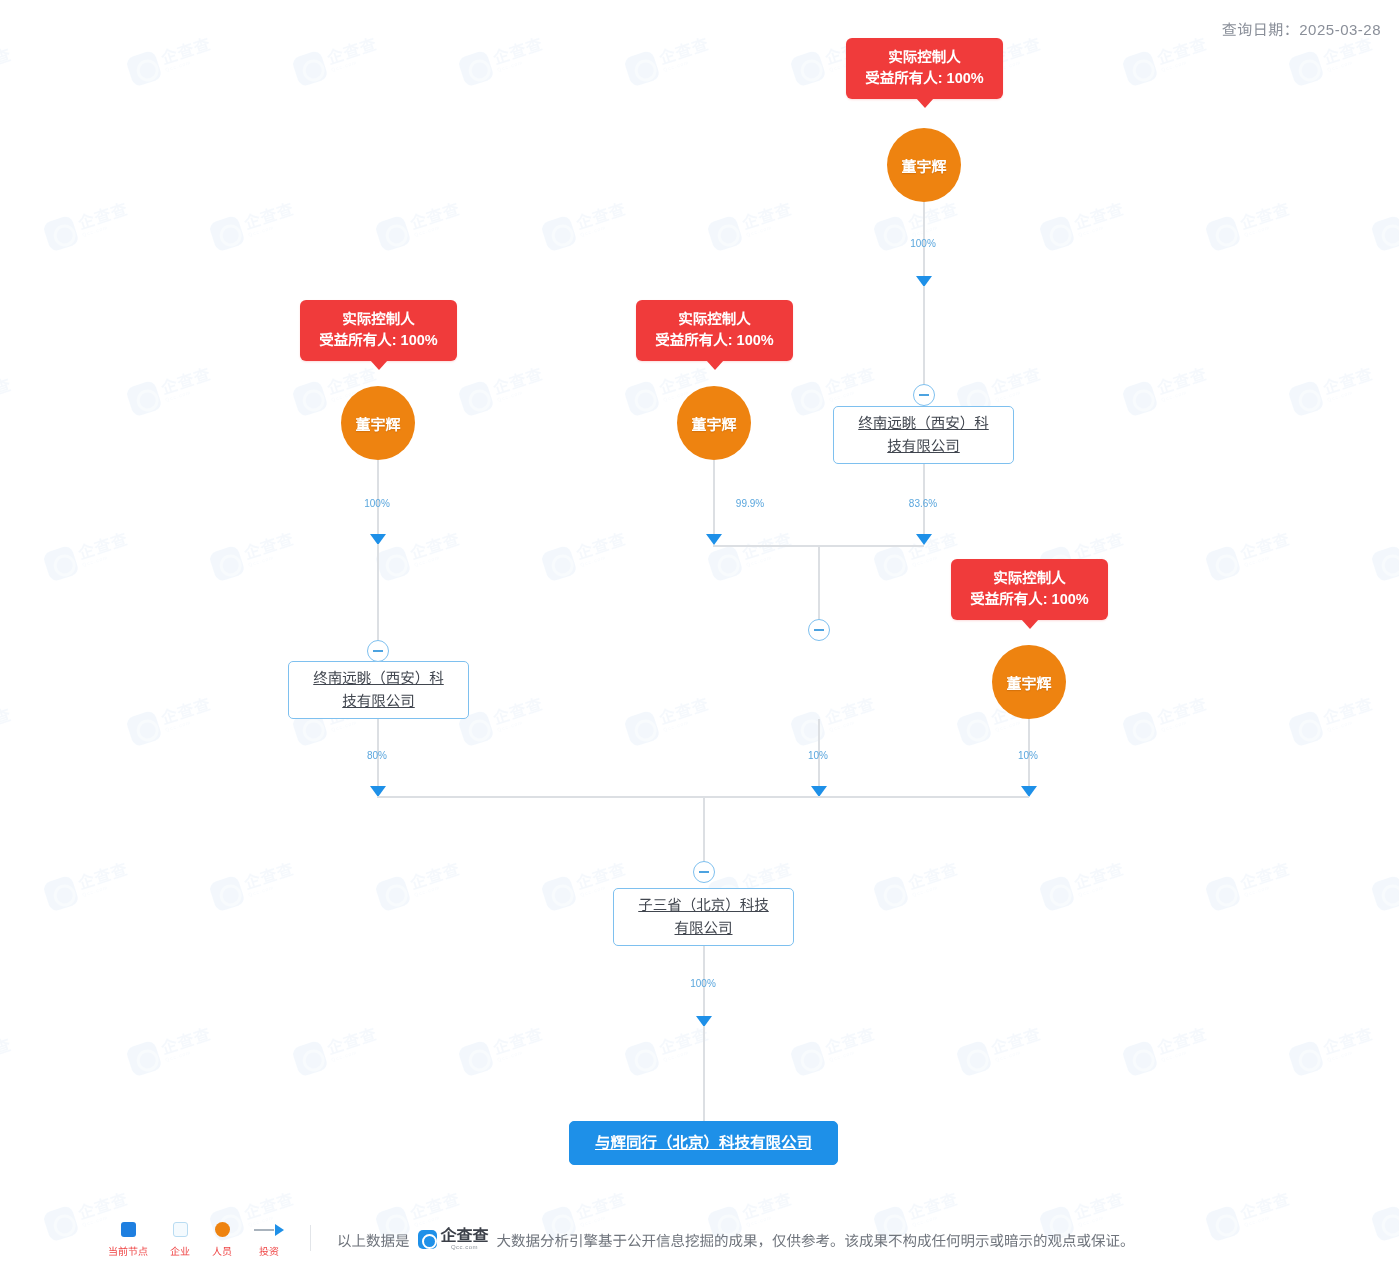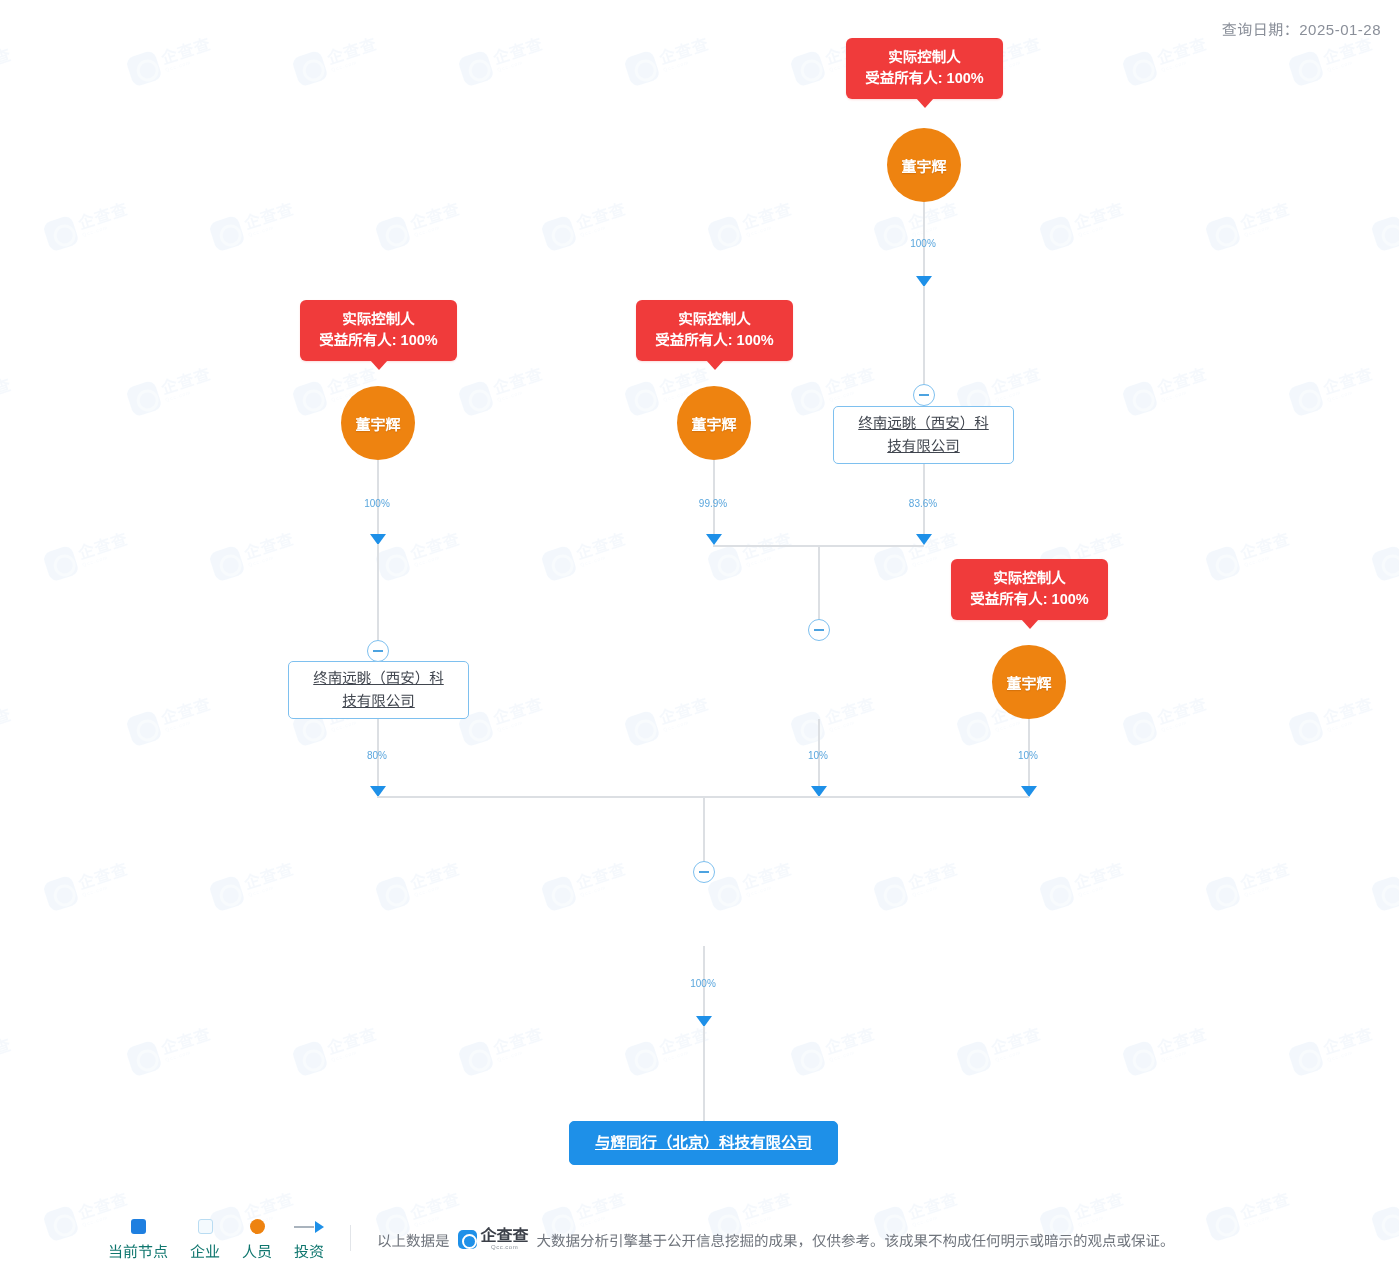--- a/index.html
+++ b/index.html
@@ -207,21 +207,21 @@
     padding-left: 108px;
     z-index: 3;
   }
   .legend { display: flex; align-items: flex-end; gap: 22px; }
   .legend-item {
     display: flex;
     flex-direction: column;
     align-items: center;
     gap: 6px;
   }
-  .legend-label { font-size: 15px; color: #0f766e; white-space: nowrap; }
+  .legend-label { font-size: 10px; color: #ef4444; white-space: nowrap; }
   .sw-current { width: 15px; height: 15px; border-radius: 3px; background: #1e7fe0; }
   .sw-company { width: 15px; height: 15px; border-radius: 3px; background: #f4fafe; border: 1.5px solid #b9dcf2; }
   .sw-person  { width: 15px; height: 15px; border-radius: 50%; background: #ee8310; }
   .sw-invest  { width: 30px; height: 15px; position: relative; }
   .sw-invest::before {
     content: ""; position: absolute;
     left: 0; top: 7px; width: 20px; height: 1.5px; background: #a9b3bd;
   }
   .sw-invest::after {
     content: ""; position: absolute;
@@ -759,21 +759,21 @@
         <span class="wm-sub">Qcc.com</span>
       </span>
     </div>
     <div class="wm" style="left: 1371px; top: 1185px;">
       <span class="wm-mark"></span>
     </div>
   </div>
 
 <div id="canvas">
 
-  <div id="query-date">查询日期：2025-01-28</div>
+  <div id="query-date">查询日期：2025-03-28</div>
 
   <div class="badge" style="left:846px; top:38px; width:157px;">
     <span class="l1">实际控制人</span>
     <span class="l2">受益所有人: 100%</span>
   </div>
 
   <div class="person" style="left:887px; top:128px;">
     <span>董宇辉</span>
   </div>
 
@@ -815,21 +815,21 @@
   <div class="badge" style="left:636px; top:300px; width:157px;">
     <span class="l1">实际控制人</span>
     <span class="l2">受益所有人: 100%</span>
   </div>
 
   <div class="person" style="left:677px; top:386px;">
     <span>董宇辉</span>
   </div>
 
   <div class="vline" style="left:713px; top:460px; height:82px;"></div>
-  <div class="pct" style="left:713px; top:498px;">99.9%</div>
+  <div class="pct" style="left:750px; top:498px;">99.9%</div>
   <div class="arrow" style="left:706px; top:534px;"></div>
 
   <div class="vline" style="left:923px; top:464px; height:78px;"></div>
   <div class="pct" style="left:923px; top:498px;">83.6%</div>
   <div class="arrow" style="left:916px; top:534px;"></div>
 
   <div class="hline" style="left:713px; top:545px; width:211px;"></div>
   <div class="vline" style="left:818px; top:545px; height:96px;"></div>
 
   <div class="collapse" style="left:808px; top:619px;"></div>
@@ -852,20 +852,26 @@
   <div class="arrow" style="left:811px; top:786px;"></div>
 
   <div class="vline" style="left:1028px; top:719px; height:70px;"></div>
   <div class="pct" style="left:1028px; top:750px;">10%</div>
   <div class="arrow" style="left:1021px; top:786px;"></div>
 
   <div class="hline" style="left:377px; top:796px; width:652px;"></div>
   <div class="vline" style="left:703px; top:796px; height:72px;"></div>
 
   <div class="collapse" style="left:693px; top:861px;"></div>
+  <div class="company" style="left:613px; top:888px; width:181px; height:58px;">
+    <div>
+      <span class="cname">子三省（北京）科技</span>
+      <span class="cname">有限公司</span>
+    </div>
+  </div>
 
   <div class="vline" style="left:703px; top:946px; height:80px;"></div>
   <div class="pct" style="left:703px; top:978px;">100%</div>
   <div class="arrow" style="left:696px; top:1016px;"></div>
   <div class="vline" style="left:703px; top:1026px; height:95px;"></div>
 
   <div class="company current" style="left:569px; top:1121px; width:269px; height:44px;">
     <span class="cname">与辉同行（北京）科技有限公司</span>
   </div>
 

